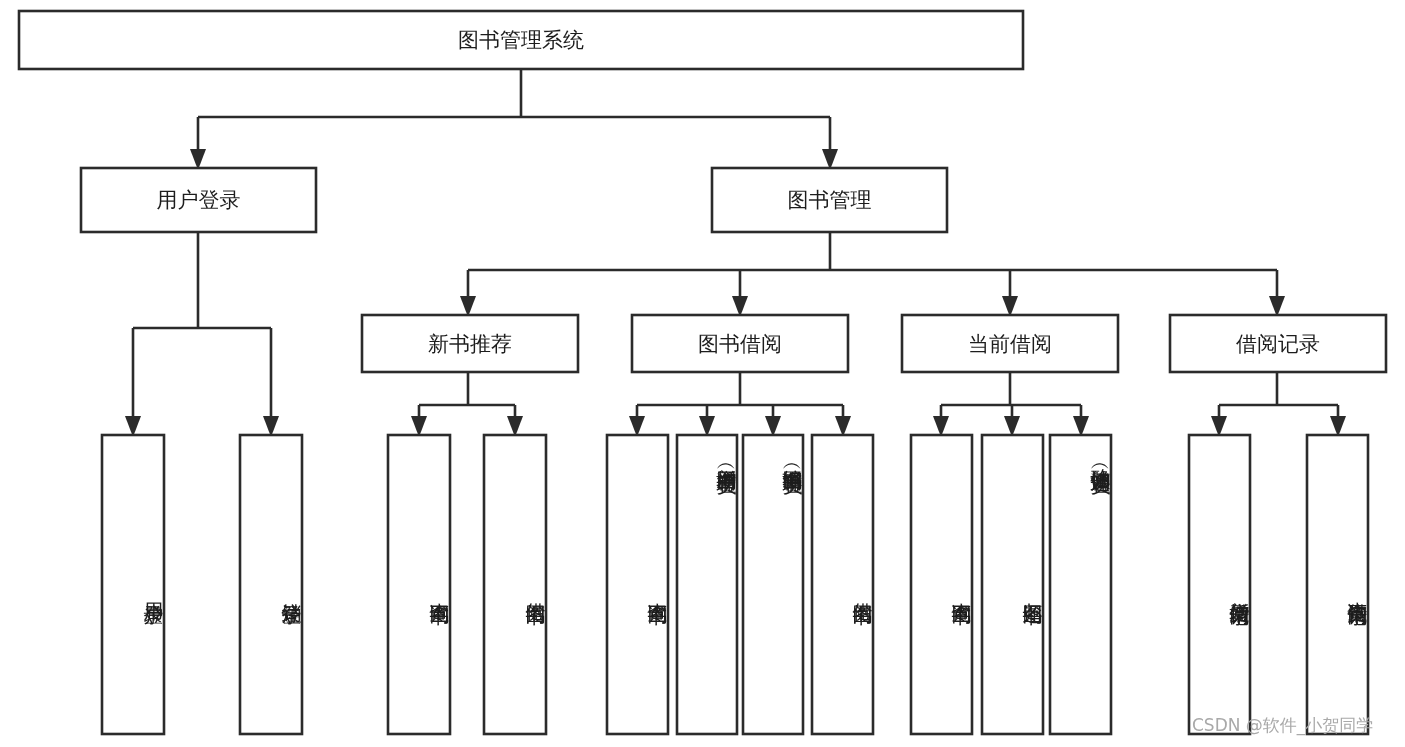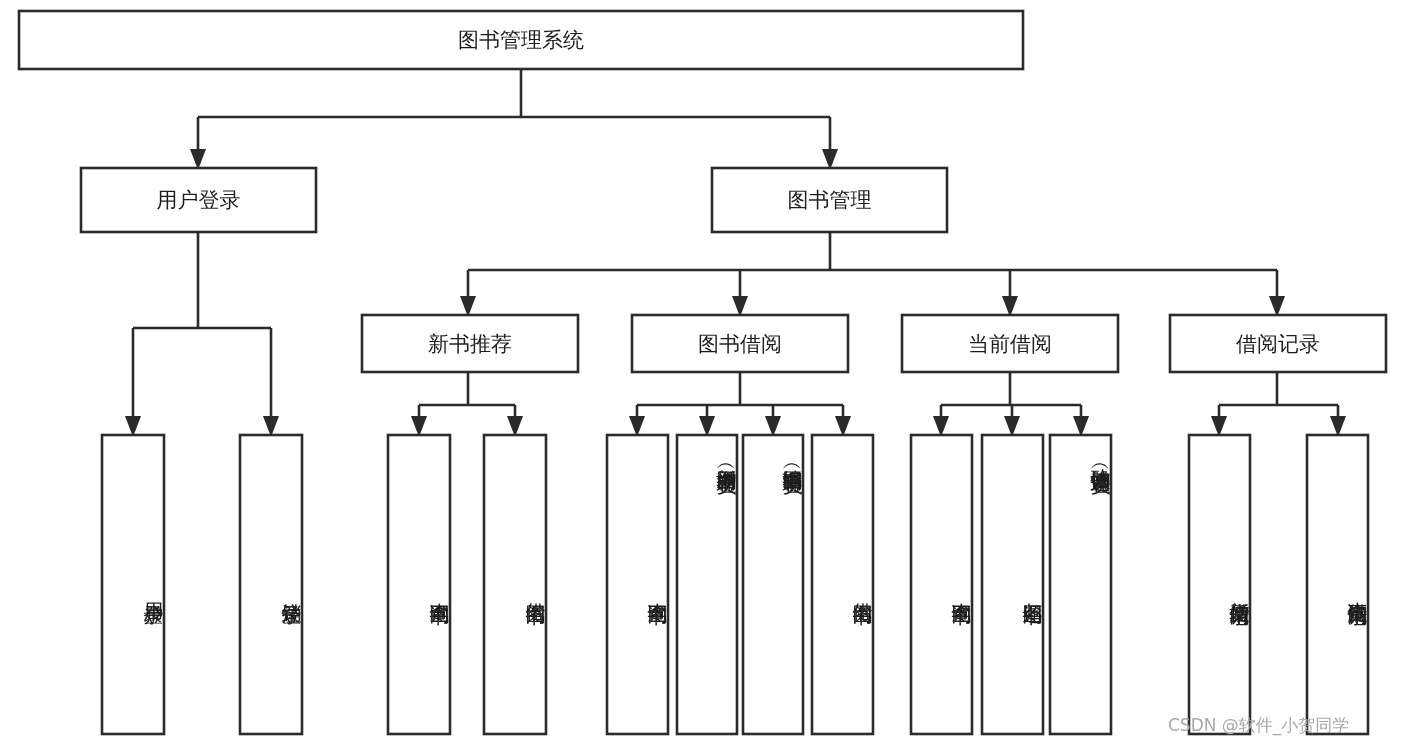--- a/index.html
+++ b/index.html
@@ -174,15 +174,15 @@
       <div class="leaf-label" style="left: 677px; top: 449px; width: 60px; height: 279px; justify-content: flex-start; padding-top: 4px;">新增图书（管理员）</div>
       <div class="leaf-label" style="left: 743px; top: 449px; width: 60px; height: 279px; justify-content: flex-start; padding-top: 4px;">编辑图书（管理员）</div>
       <div class="leaf-label" style="left: 812px; top: 449px; width: 61px; height: 279px; justify-content: center;">借阅图书</div>
       <div class="leaf-label" style="left: 911px; top: 449px; width: 61px; height: 279px; justify-content: center;">查询图书</div>
       <div class="leaf-label" style="left: 982px; top: 449px; width: 61px; height: 279px; justify-content: center;">归还图书</div>
       <div class="leaf-label" style="left: 1050px; top: 449px; width: 61px; height: 279px; justify-content: flex-start; padding-top: 4px;">确认归还（管理员）</div>
       <div class="leaf-label" style="left: 1189px; top: 449px; width: 61px; height: 279px; justify-content: center;">新增借阅记录</div>
       <div class="leaf-label" style="left: 1307px; top: 449px; width: 61px; height: 279px; justify-content: center;">查询借阅记录</div>
     </div>
 
-  <div class="watermark" style="left: 1168px; top: 714px; text-align: center;">CSDN @软件_小贺同学</div>
+  <div class="watermark" style="left: 1192px; top: 714px; text-align: center;">CSDN @软件_小贺同学</div>
 
 </div>
 
 </body></html>

